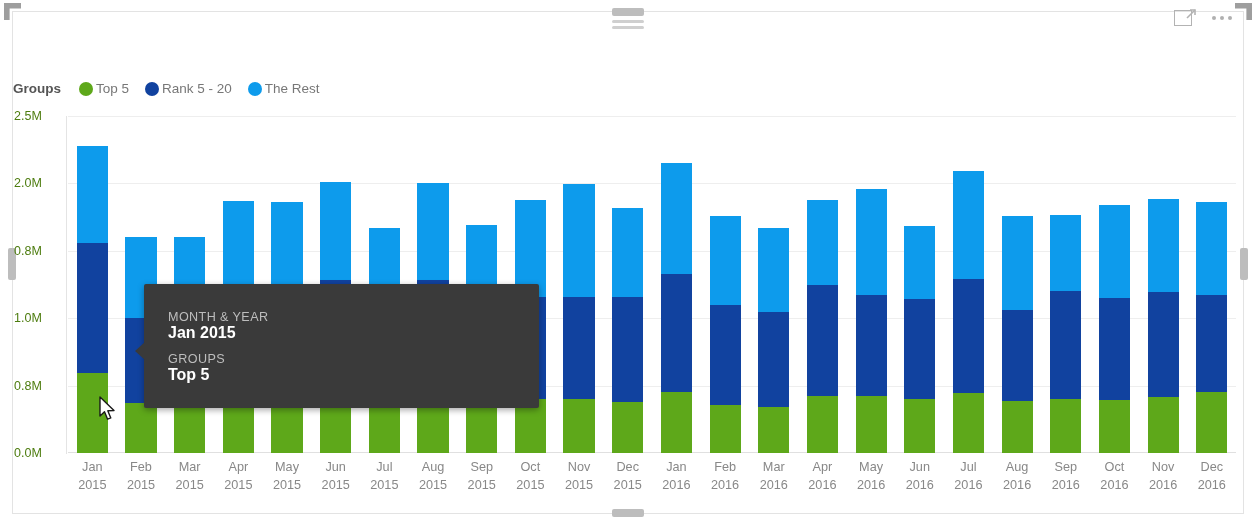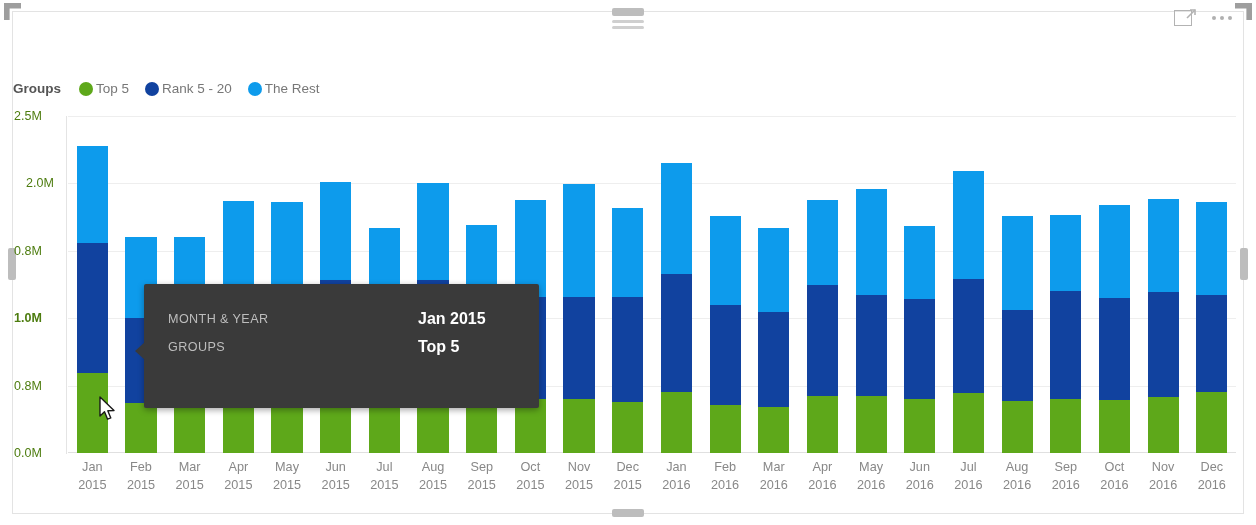--- a/index.html
+++ b/index.html
@@ -83,21 +83,21 @@
   .xaxis{ position:absolute; left:68px; top:458px; width:1168px; height:50px;
      display:flex; }
   .xtick{ flex:1 1 0; text-align:center; font-size:12.7px; color:#888;
      line-height:18px; }
   .xtick .yr{ display:block; }
 
   
   #tooltip{ position:absolute; left:144px; top:284px; width:395px; height:124px;
     background:#3a3a3a; color:#fff; border-radius:2px;
     box-shadow:0 2px 6px rgba(0,0,0,.35); padding:26px 16px 0 24px; }
-  #tooltip .row{ display:flex; align-items:center; margin-bottom:10px; }
+  #tooltip .row{ display:flex; align-items:flex-start; margin-bottom:10px;flex-direction:column; }
   #tooltip .k{ font-size:12.6px; color:#bdbdbd; text-transform:uppercase;
     letter-spacing:.4px; width:250px; white-space:nowrap; }
   #tooltip .v{ font-size:16px; font-weight:bold; color:#ffffff; white-space:nowrap; }
   #tooltip .tail{ position:absolute; left:-9px; top:58px; width:0; height:0;
     border-top:9px solid transparent; border-bottom:9px solid transparent;
     border-right:10px solid #3a3a3a; }
 
   
   #cursor{ position:absolute; left:99px; top:396px; width:18px; height:26px; }
 </style>
@@ -153,23 +153,23 @@
     <span class="legend-item">
       <span class="legend-dot" style="background: rgb(13, 155, 236);"></span>
       <span class="legend-label">The Rest</span>
     </span>
   </div>
 
   <div class="yaxis-line"></div>
   <div class="ylabels" id="ylabels">
       <span style="top: 337px;">0.0M</span>
       <span style="top: 269.6px;">0.8M</span>
-      <span style="top: 202.2px; font-weight: bold;">1.0M</span>
+      <span style="top: 202.2px;">1.0M</span>
       <span style="top: 134.8px;">0.8M</span>
-      <span style="top: 67.4px; margin-left: 12px;">2.0M</span>
+      <span style="top: 67.4px;">2.0M</span>
       <span style="top: 0px;">2.5M</span>
     </div>
 
   <div id="plot">
     <div id="gridlines">
         <div class="gridline" style="top: 269.6px;"></div>
         <div class="gridline" style="top: 202.2px;"></div>
         <div class="gridline" style="top: 134.8px;"></div>
         <div class="gridline" style="top: 67.4px;"></div>
         <div class="gridline" style="top: 0px;"></div>

